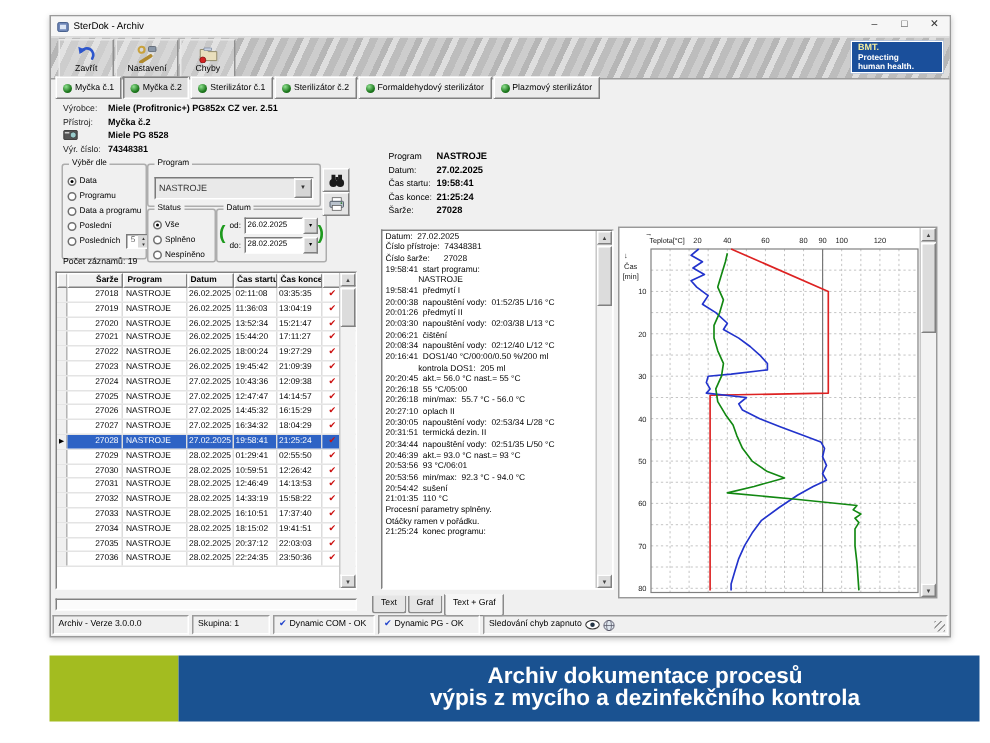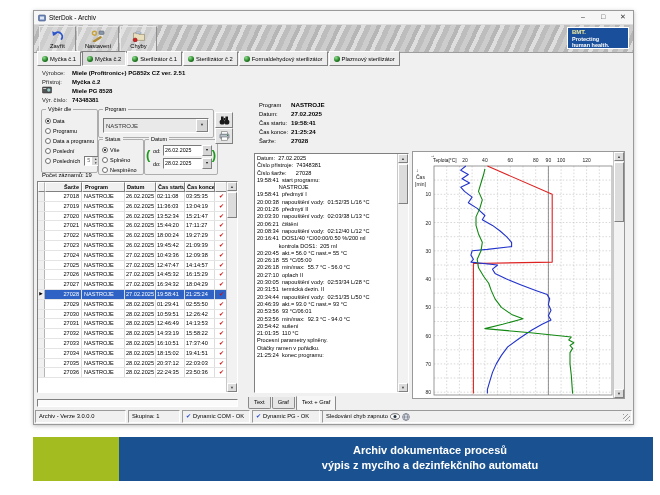--- a/index.html
+++ b/index.html
@@ -111,21 +111,21 @@
   .scell{border:1px solid;border-color:#9a9a9a #fff #fff #9a9a9a;box-sizing:border-box;font-size:5.8px;
          line-height:11px;padding-left:3px;display:flex;align-items:center;gap:2px;white-space:nowrap;overflow:hidden;}
   .bluecheck{color:#2244cc;font-weight:bold;font-size:6px;}
   .grip{position:absolute;right:2px;bottom:2px;width:7px;height:7px;
         background:repeating-linear-gradient(135deg,#9a9a9a 0 1px,transparent 1px 3px);}
   
   .banner{position:absolute;left:33px;top:437px;width:620px;height:44px;display:flex;}
   .banner-green{width:86px;background:#a3bc20;}
   .banner-blue{flex:1;background:#1a5291;position:relative;}
   .banner-text{position:absolute;left:121px;width:380px;top:6px;text-align:center;color:#fff;
-               font-size:11px;font-weight:bold;line-height:15px;}
+               font-size:15px;font-weight:bold;line-height:15px;}
 </style>
 </head>
 <body>
 
 <div class="page">
   <div class="window">
 
     <div class="titlebar">
       <svg class="app-icon" viewBox="0 0 8 8">
         <rect x="0.5" y="1" width="7" height="6" rx="1" fill="#6f87b8" stroke="#3c5685" stroke-width="0.6"></rect>
@@ -662,17 +662,17 @@
         <span class="grip"></span>
       </div>
     </div>
   </div>
 
   <div class="banner">
     <div class="banner-green"></div>
     <div class="banner-blue">
       <div class="banner-text">
         <div>Archiv dokumentace procesů</div>
-        <div>výpis z mycího a dezinfekčního automatu</div>
+        <div>výpis z mycího a dezinfekčního kontrola</div>
       </div>
     </div>
   </div>
 </div>
 
 </body></html>

